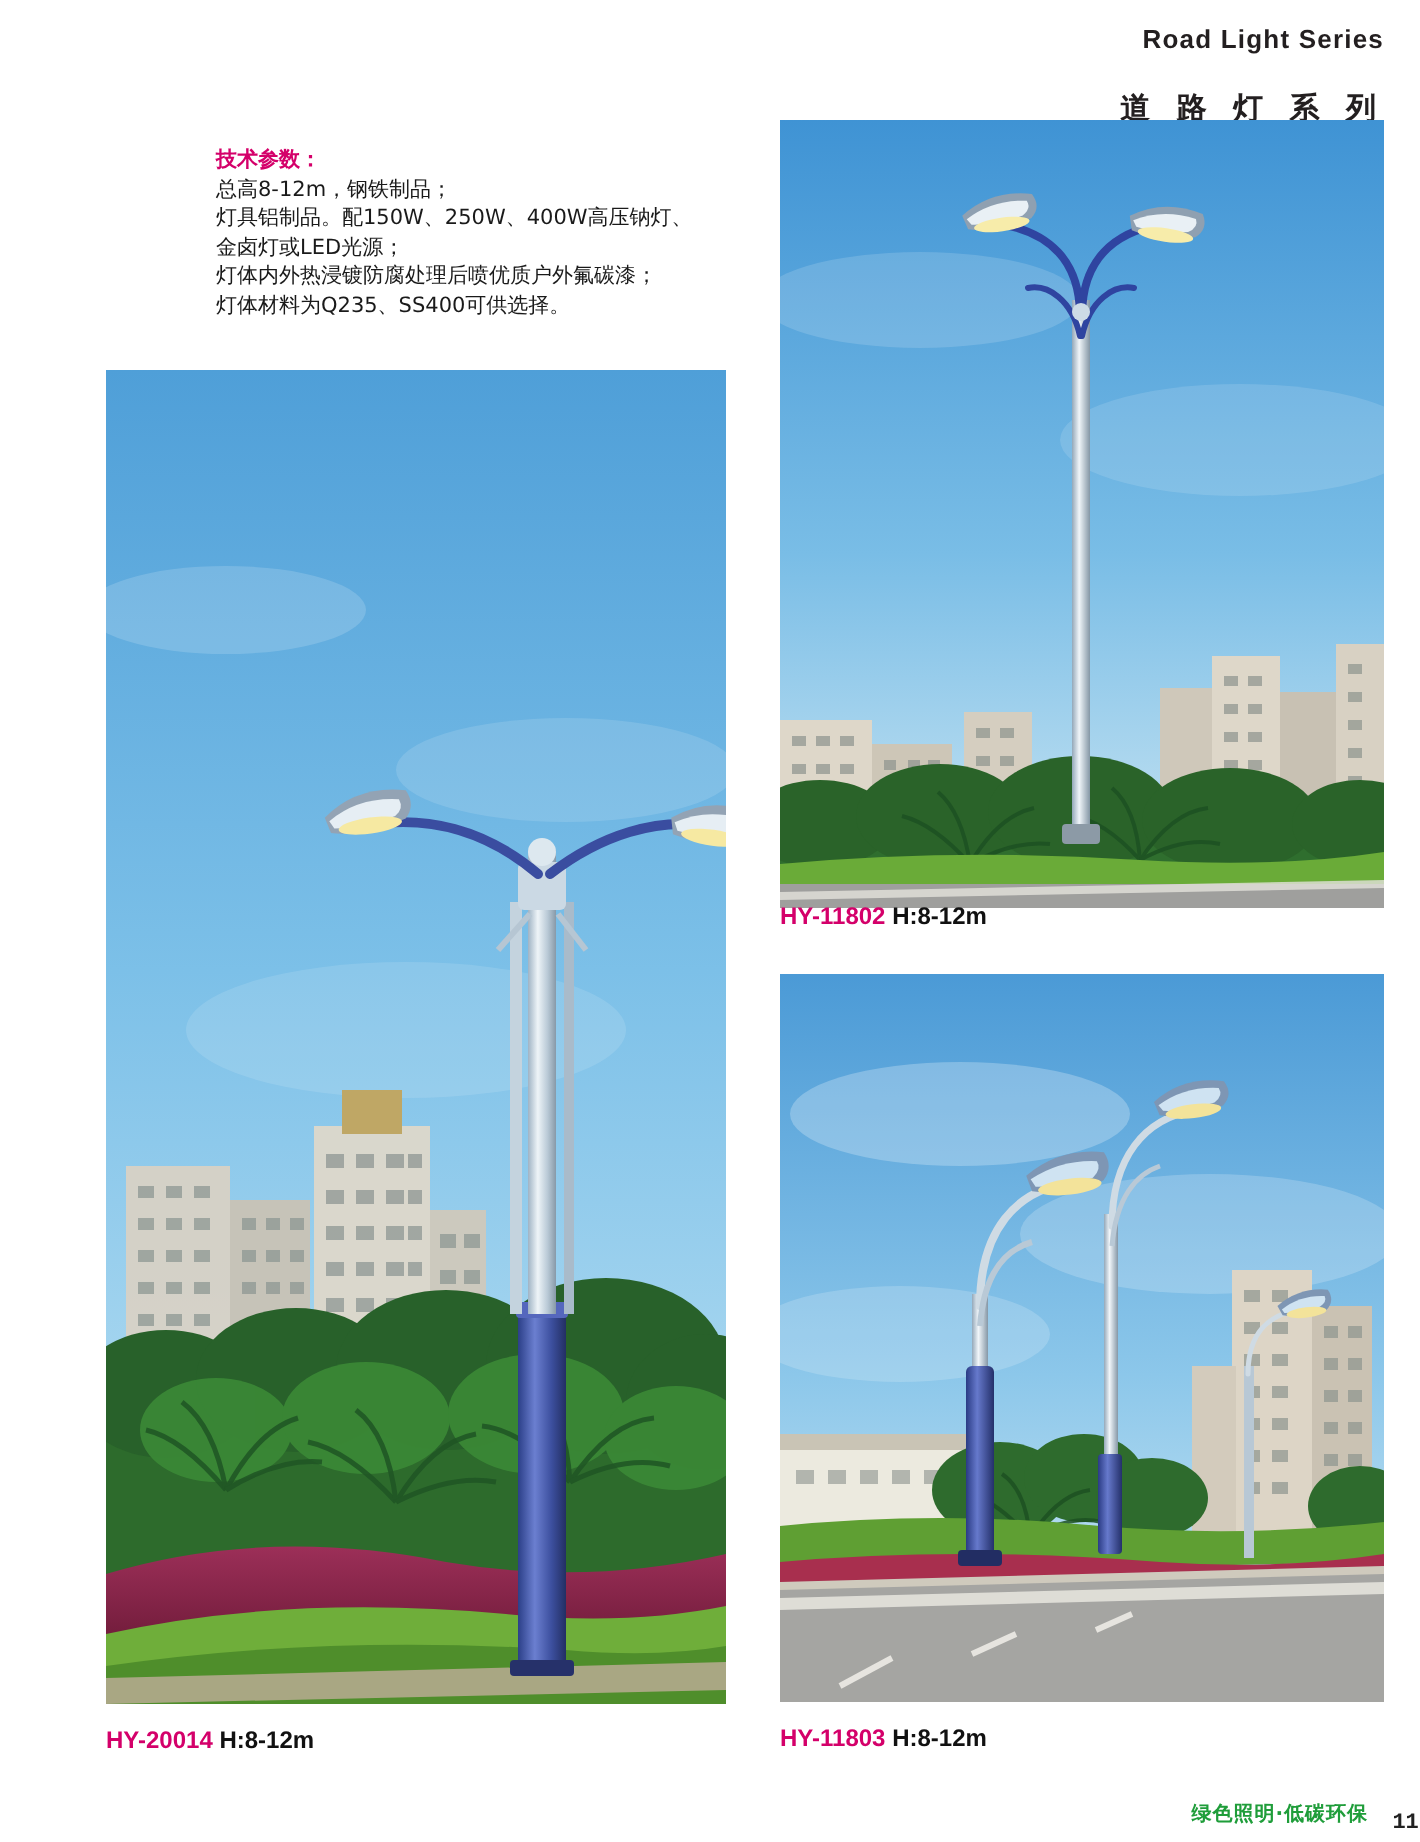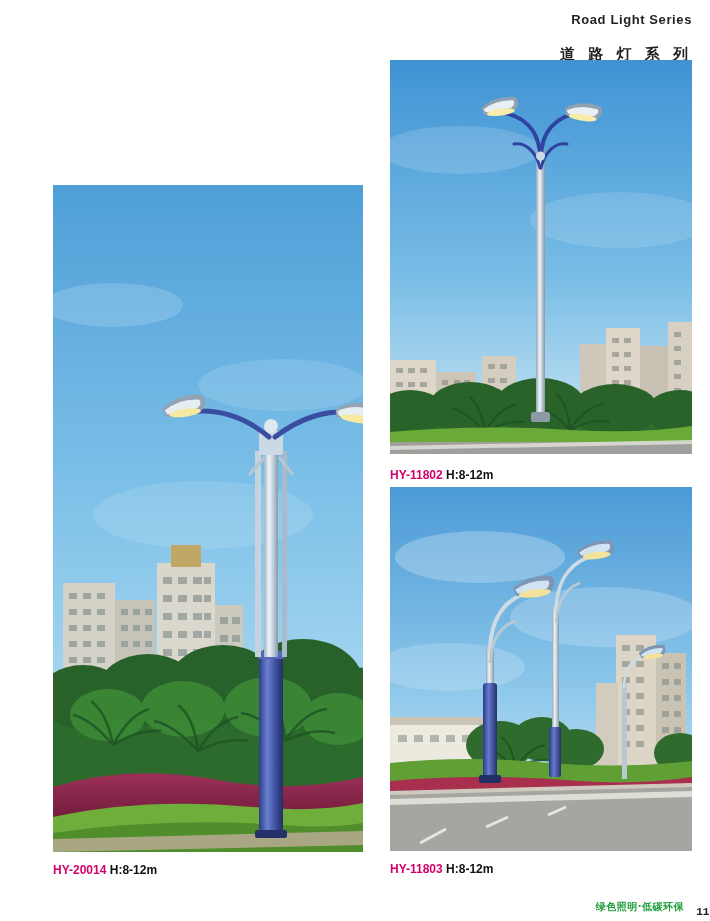--- a/index.html
+++ b/index.html
@@ -76,21 +76,21 @@
     color: #111111;
     font-weight: bold;
   }
 
   
   #photo-main { left: 53px; top: 185px; width: 310px; height: 667px; }
   #cap-main   { left: 53px; top: 863px; }
 
   
   #photo-tr { left: 390px; top: 60px; width: 302px; height: 394px; }
-  #cap-tr   { left: 390px; top: 468px; }
+  #cap-tr   { left: 390px; top: 451px; }
 
   
   #photo-br { left: 390px; top: 487px; width: 302px; height: 364px; }
   #cap-br   { left: 390px; top: 862px; text-align: center; }
 
   
   .footer-bar {
     position: absolute;
     left: 16px;
     bottom: 0;
@@ -123,20 +123,28 @@
 </head>
 <body>
 
 <div id="page">
 
   <div class="header">
     <div class="header-en">Road Light Series</div>
     <div class="header-cn">道 路 灯 系 列</div>
   </div>
 
+  <div class="spec">
+    <div class="spec-title">技术参数：</div>
+    <div>总高8-12m，钢铁制品；</div>
+    <div>灯具铝制品。配150W、250W、400W高压钠灯、</div>
+    <div>金卤灯或LED光源；</div>
+    <div>灯体内外热浸镀防腐处理后喷优质户外氟碳漆；</div>
+    <div>灯体材料为Q235、SS400可供选择。</div>
+  </div>
 
   <div class="photo" id="photo-main">
     <svg width="310" height="667" viewBox="0 0 310 667">
       <defs>
         <linearGradient id="skyA" x1="0" y1="0" x2="0" y2="1">
           <stop offset="0%" stop-color="#4f9fd8"></stop>
           <stop offset="45%" stop-color="#7cc0e8"></stop>
           <stop offset="100%" stop-color="#c5e6f5"></stop>
         </linearGradient>
         <linearGradient id="poleA" x1="0" y1="0" x2="1" y2="0">

